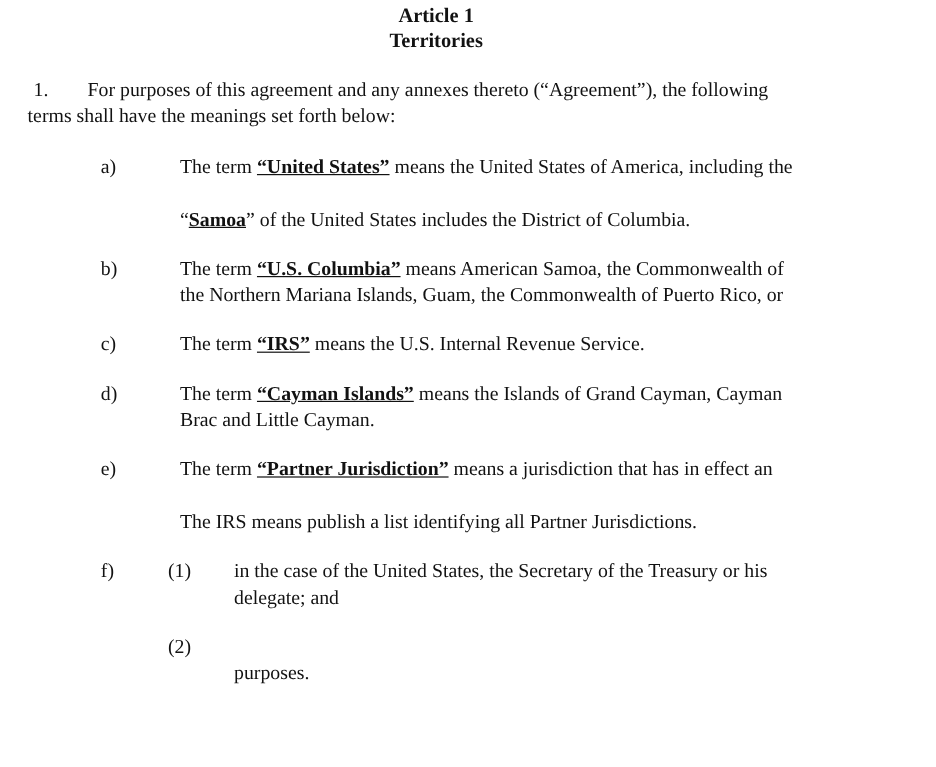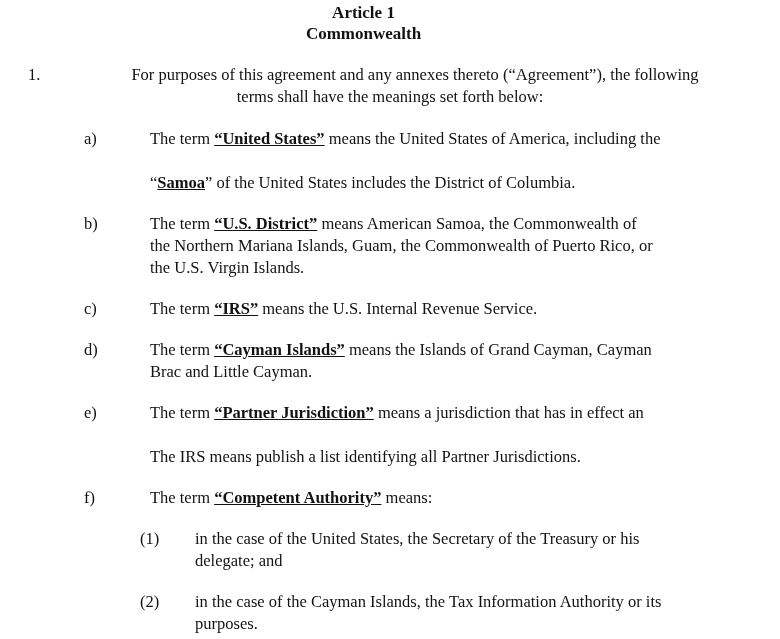--- a/index.html
+++ b/index.html
@@ -20,21 +20,21 @@
     font-size: 16.5px;
     line-height: 22px;
   }
   .heading {
     text-align: center;
     font-weight: bold;
     font-size: 17px;
     line-height: 21px;
     margin-bottom: 20px;
   }
-  .rich { white-space: pre-wrap; text-align: center; }
+  .rich { white-space: pre-wrap; }
   b { font-weight: bold; text-decoration: underline; }
   .intro {
     position: relative;
     margin-left: 23px;
     width: 734px;
     margin-bottom: 20px;
   }
   .intro .marker {
     position: absolute;
     left: 5px;
@@ -67,61 +67,60 @@
     top: 0;
   }
 </style>
 </head>
 <body>
 
 <div class="page">
 
   <header class="heading">
     <div>Article 1</div>
-    <div>Commonwealth</div>
+    <div>Territories</div>
   </header>
 
   <div class="intro">
     <span class="marker">1.</span>
     <span class="rich"><span>For purposes of this agreement and any annexes thereto (“Agreement”), the following</span><br><span>terms shall have the meanings set forth below:</span></span>
   </div>
 
   <div class="def">
     <span class="marker">a)</span>
     <span class="rich"><span>The term </span><b>“United States”</b><span> means the United States of America, including the</span><br><br><span>“</span><b>Samoa</b><span>” of the United States includes the District of Columbia.</span></span>
   </div>
 
   <div class="def">
     <span class="marker">b)</span>
-    <span class="rich"><span>The term </span><b>“U.S. District”</b><span> means American Samoa, the Commonwealth of</span><br><span>the Northern Mariana Islands, Guam, the Commonwealth of Puerto Rico, or</span><br><span>the U.S. Virgin Islands.</span></span>
+    <span class="rich"><span>The term </span><b>“U.S. Columbia”</b><span> means American Samoa, the Commonwealth of</span><br><span>the Northern Mariana Islands, Guam, the Commonwealth of Puerto Rico, or</span><br></span>
   </div>
 
   <div class="def">
     <span class="marker">c)</span>
     <span class="rich"><span>The term </span><b>“IRS”</b><span> means the U.S. Internal Revenue Service.</span></span>
   </div>
 
   <div class="def">
     <span class="marker">d)</span>
     <span class="rich"><span>The term </span><b>“Cayman Islands”</b><span> means the Islands of Grand Cayman, Cayman</span><br><span>Brac and Little Cayman.</span></span>
   </div>
 
   <div class="def">
     <span class="marker">e)</span>
     <span class="rich"><span>The term </span><b>“Partner Jurisdiction”</b><span> means a jurisdiction that has in effect an</span><br><br><span>The IRS means publish a list identifying all Partner Jurisdictions.</span></span>
   </div>
 
   <div class="def">
     <span class="marker">f)</span>
-    <span class="rich"><span>The term </span><b>“Competent Authority”</b><span> means:</span></span>
   </div>
 
   <div class="sub">
     <span class="marker">(1)</span>
     <span class="rich"><span>in the case of the United States, the Secretary of the Treasury or his</span><br><span>delegate; and</span></span>
   </div>
 
   <div class="sub">
     <span class="marker">(2)</span>
-    <span class="rich"><span>in the case of the Cayman Islands, the Tax Information Authority or its</span><br><span>purposes.</span></span>
+    <span class="rich"><br><span>purposes.</span></span>
   </div>
 
 </div>
 
 </body></html>

